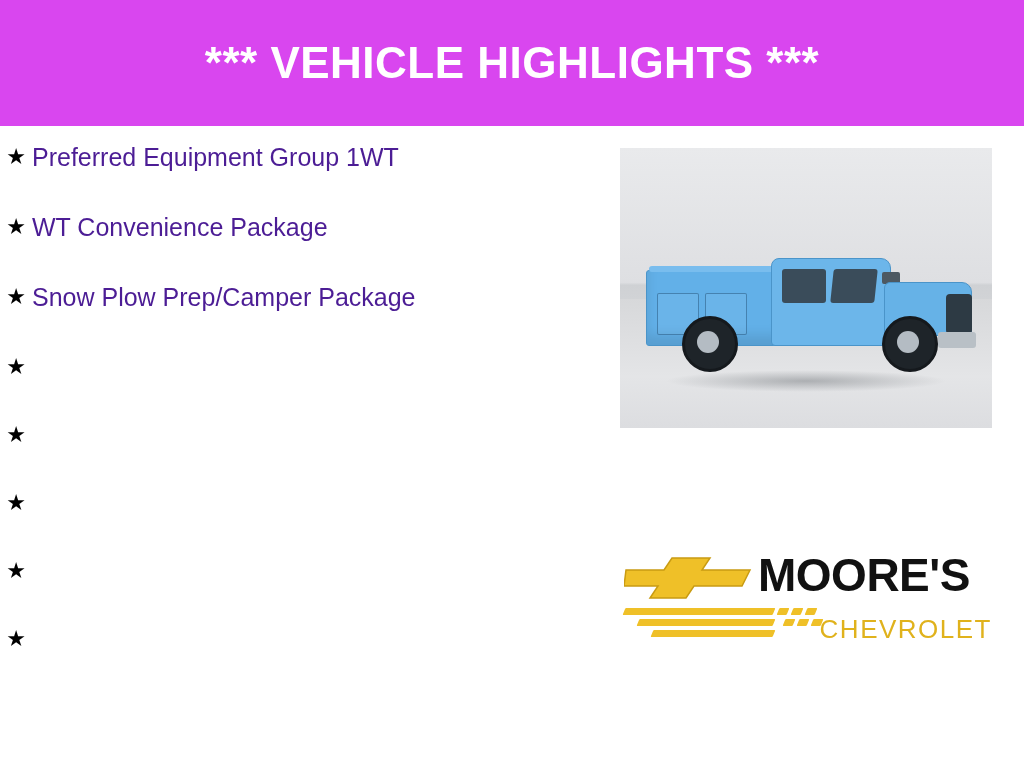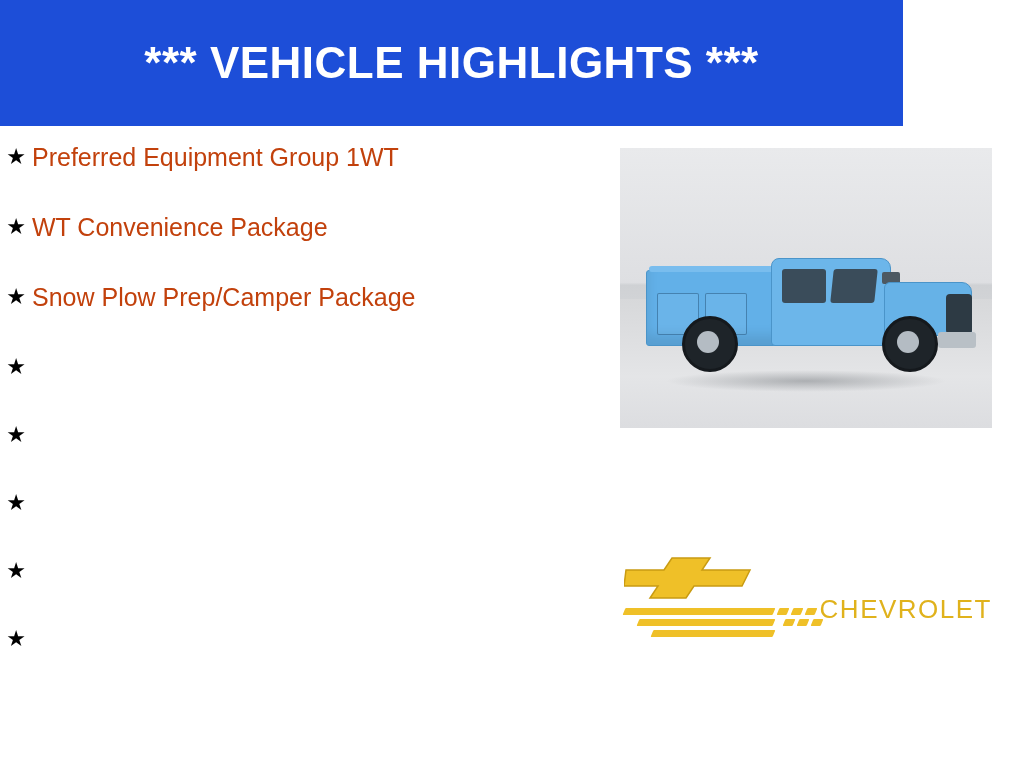--- a/index.html
+++ b/index.html
@@ -18,23 +18,23 @@
     width: 1024px;
     height: 768px;
     background: #ffffff;
   }
 
   
   .header-banner {
     position: absolute;
     left: 0;
     top: 0;
-    width: 903px;
+    width: 1024px;
     height: 126px;
-    background: #1d4ed8;
+    background: #d946ef;
     display: flex;
     align-items: center;
     justify-content: center;
   }
   .header-title {
     color: #ffffff;
     font-size: 44px;
     font-weight: bold;
     letter-spacing: 0.5px;
     white-space: nowrap;
@@ -71,21 +71,21 @@
     min-width: 32px;
     text-align: center;
     font-size: 22px;
     line-height: 30px;
     color: #000000;
     padding-top: 2px;
   }
   .highlight-text {
     font-size: 25px;
     line-height: 34px;
-    color: #c2410c;
+    color: #4c1d95;
     font-family: "Liberation Sans", sans-serif;
     white-space: pre-line;
   }
 
   
   .vehicle-photo {
     position: absolute;
     left: 620px;
     top: 22px;
     width: 372px;
@@ -249,21 +249,21 @@
     top: 14px;
     font-size: 46px;
     font-weight: bold;
     color: #111111;
     letter-spacing: -0.5px;
     font-family: "Liberation Sans", sans-serif;
   }
   .dealer-sub {
     position: absolute;
     right: 0px;
-    top: 60px;
+    top: 80px;
     font-size: 26px;
     color: #e0b21c;
     letter-spacing: 1.5px;
     font-family: "Liberation Sans", sans-serif;
   }
   .gold-stripes {
     position: absolute;
     left: 4px;
     top: 74px;
     width: 200px;
@@ -346,20 +346,21 @@
         <div class="bumper"></div>
         <div class="wheel wheel-rear"></div>
         <div class="wheel wheel-front"></div>
       </div>
     </div>
 
     <div class="dealer-logo">
       <svg class="bowtie" viewBox="0 0 128 52">
         <polygon points="2,18 40,18 48,6 86,6 78,18 126,18 118,34 70,34 62,46 26,46 34,34 0,34" fill="#EFC028" stroke="#C99B12" stroke-width="1.5"></polygon>
       </svg>
+      <div class="dealer-name">MOORE'S</div>
       <div class="dealer-sub">CHEVROLET</div>
       <div class="gold-stripes">
         <div class="stripe s1"></div>
         <div class="stripe s2"></div>
         <div class="stripe s3"></div>
         <div class="stripe t1"></div>
         <div class="stripe t2"></div>
         <div class="stripe t3"></div>
         <div class="stripe t4"></div>
         <div class="stripe t5"></div>

